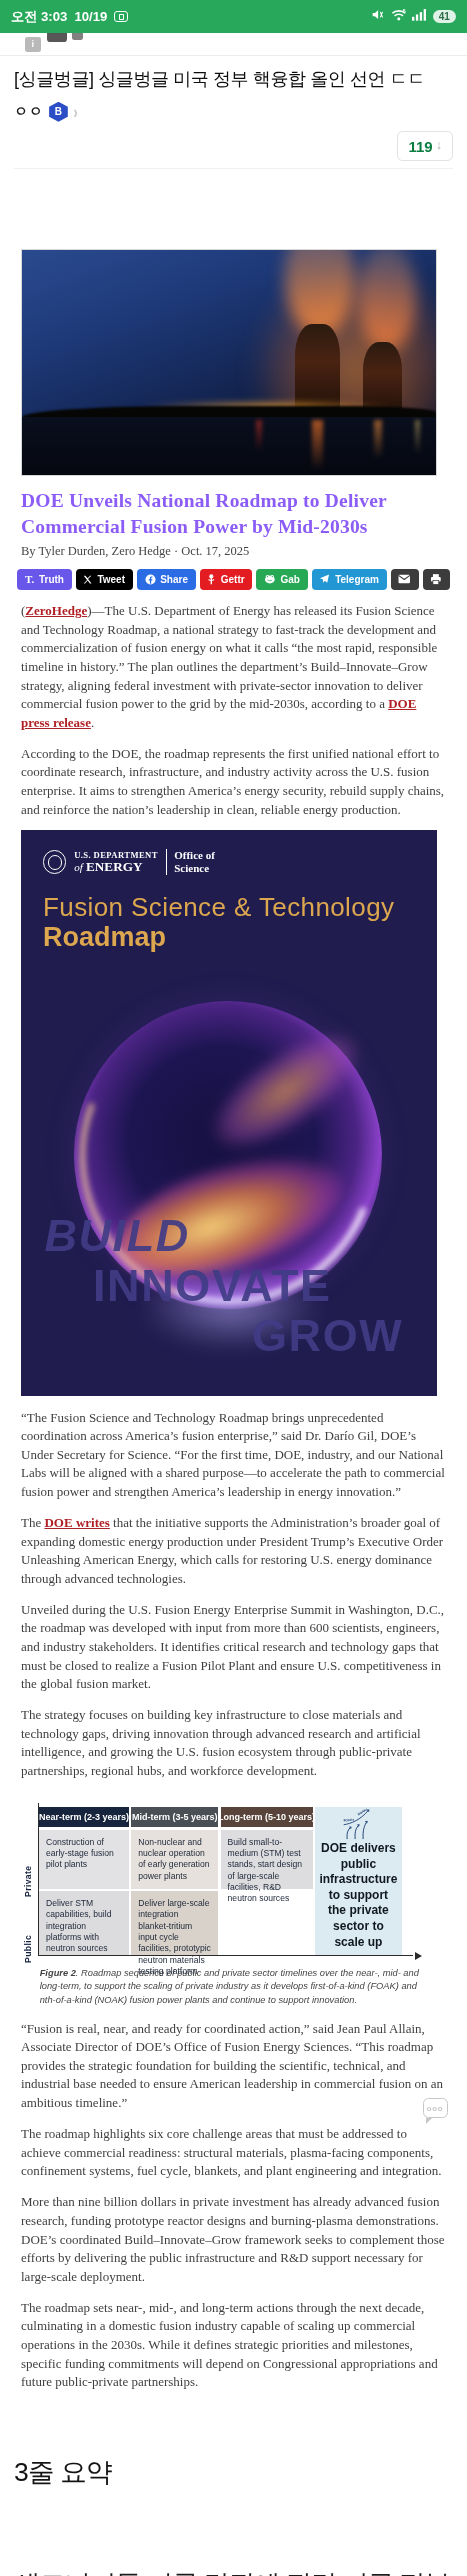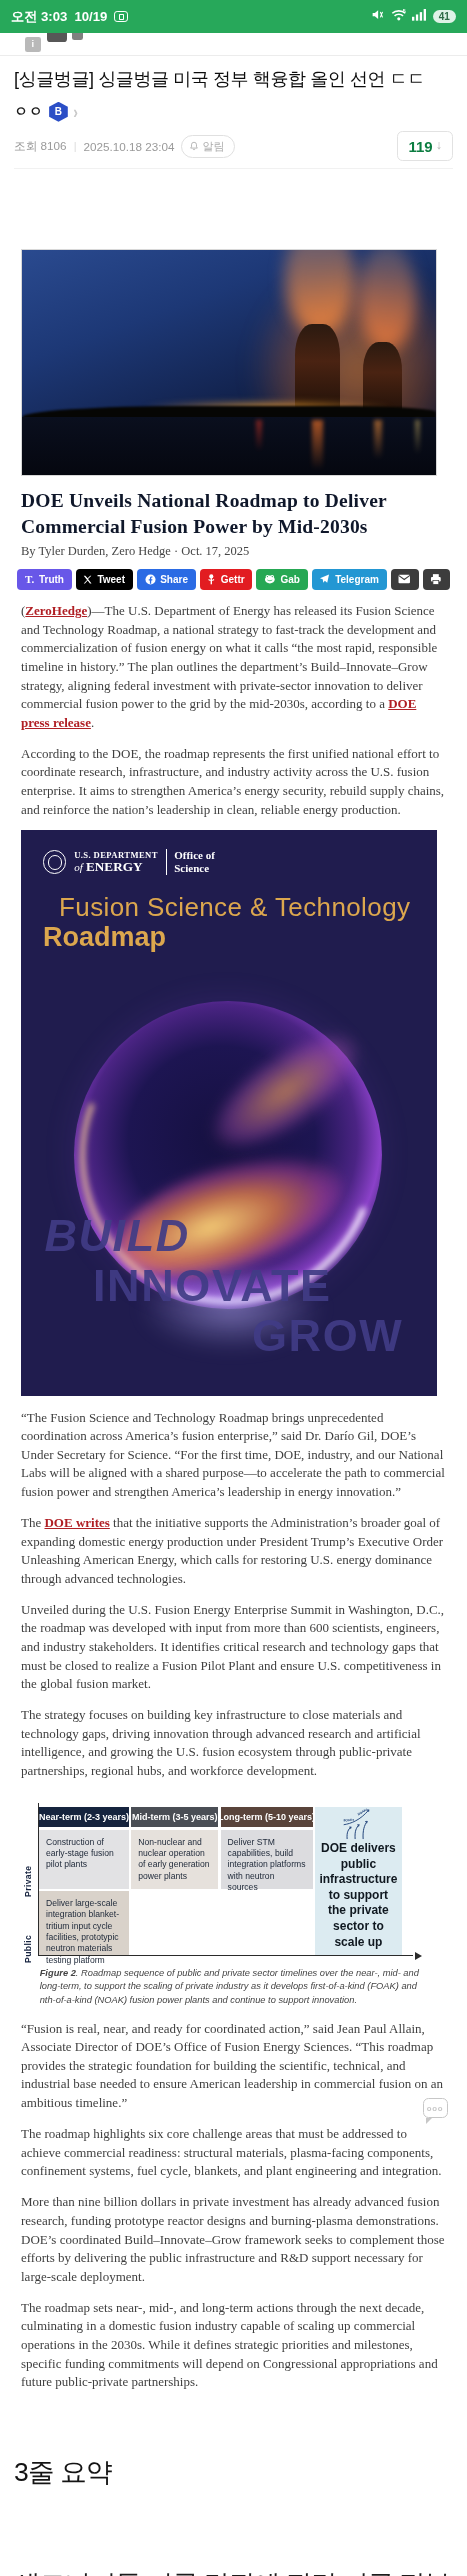--- a/index.html
+++ b/index.html
@@ -61,21 +61,21 @@
   .shoreglow{ position:absolute; left:117px; top:150px; width:257px; height:14px;
     background:radial-gradient(ellipse,rgba(255,170,50,.8),transparent 70%); filter:blur(3.1px);}
   .water{ position:absolute; left:0; top:167px; width:100%; height:60px;
     background:linear-gradient(180deg,#0a0f1e 0%,#05070f 100%);}
   .refl{ position:absolute; filter:blur(2.3px); opacity:.8;}
   .r1{ left:290px; top:170px; width:11px; height:50px; background:linear-gradient(180deg,rgba(255,120,40,.8),transparent);}
   .r2{ left:352px; top:170px; width:7.8px; height:39px; background:linear-gradient(180deg,rgba(255,150,60,.7),transparent);}
   .r3{ left:234px; top:170px; width:6.2px; height:31px; background:linear-gradient(180deg,rgba(255,60,40,.6),transparent);}
   .r4{ left:393px; top:170px; width:4.7px; height:34px; background:linear-gradient(180deg,rgba(255,220,120,.55),transparent);}
   .headline{ margin-top:12.5px; font-family:"Liberation Serif", serif; font-weight:bold;
-    font-size:19.5px; line-height:1.3; color:#0f172a; letter-spacing:0.2px;}
+    font-size:19.5px; line-height:1.3; color:#8b5cf6; letter-spacing:0.2px;}
   .byline{ margin-top:4.7px; font-family:"Liberation Serif", serif; font-size:12.5px; color:#474747; }
   .share-row{ margin-top:10px; display:flex; justify-content:center; gap:3.9px; }
   .share-btn{ height:21px; border:none; border-radius:3.9px; color:#fff; display:flex; align-items:center;
     gap:4.7px; padding:0 7.8px; font-size:10px; font-weight:bold; font-family:"Liberation Sans",sans-serif; cursor:pointer;}
   .share-btn svg{ display:block; }
   .tlogo{ font-family:"Liberation Serif",serif; font-size:11px; font-weight:bold; }
   .body-p{ margin-top:12.5px; font-family:"Liberation Serif", serif; font-size:13px; line-height:1.43;
     color:#3f3f3f; }
   .lnk{ color:#b01f24; font-weight:bold; text-decoration:underline; cursor:pointer; }
   
@@ -83,21 +83,21 @@
   .doe-row{ position:absolute; left:22px; top:18.7px; display:flex; align-items:center; gap:7.8px; color:#fff;}
   .doe-seal{ width:23.4px; height:23.4px; border:1.6px solid #fff; border-radius:50%; position:relative;}
   .doe-seal::after{ content:""; position:absolute; left:3.9px; top:3.9px; width:12.5px; height:12.5px;
     border:1.2px solid #fff; border-radius:50%;}
   .doe-txt{ font-family:"Liberation Serif",serif; line-height:1.05;}
   .doe-l1{ font-size:8.6px; font-weight:bold; letter-spacing:0.4px;}
   .doe-l2{ font-size:13.2px; font-weight:bold;}
   .doe-l2 i{ font-size:11px; font-weight:normal; }
   .doe-div{ width:0.8px; height:26.5px; background:#fff; }
   .office{ font-family:"Liberation Serif",serif; font-size:11px; font-weight:bold; line-height:1.15;}
-  .poster-title{ position:absolute; left:22px; top:62px; color:#dca74e; font-size:26px; font-weight:300; letter-spacing:0.4px;margin-left:16px;}
+  .poster-title{ position:absolute; left:22px; top:62px; color:#dca74e; font-size:26px; font-weight:300; letter-spacing:0.4px;}
   .poster-title2{ position:absolute; left:22px; top:92px; color:#dca74e; font-size:27px; font-weight:bold;}
   .glowball{ position:absolute; left:31px; top:148px; width:350px; height:350px; border-radius:50%;
     background:radial-gradient(circle,rgba(140,80,230,.4) 0%,rgba(120,60,200,.18) 50%,transparent 70%); filter:blur(7.8px);}
   .sphere{ position:absolute; left:53px; top:171px; width:308px; height:308px; border-radius:50%;
     background:radial-gradient(circle at 48% 45%, #151040 0%, #1d1552 40%, #4b2484 58%, #8b41c9 68%, rgba(150,80,220,.25) 75%, transparent 80%);}
   .swirl{ position:absolute; left:93px; top:335px; width:234px; height:101px; border-radius:50%;
     transform:rotate(-18deg);
     background:radial-gradient(ellipse at 40% 55%, rgba(255,215,120,.95) 0%, rgba(255,140,70,.7) 35%, rgba(230,80,180,.4) 60%, transparent 75%);
     filter:blur(5.5px);}
   .swirl2{ position:absolute; left:179px; top:226px; width:171px; height:70px; border-radius:50%;
@@ -192,32 +192,20 @@
 </div>
 
 <div class="post-head">
   <div class="post-title">[싱글벙글] 싱글벙글 미국 정부 핵융합 올인 선언 ㄷㄷ</div>
   <div class="author-row">
     <span class="author-name">ㅇㅇ</span>
     <span class="hexbadge">B</span>
     <span class="chev">›</span>
   </div>
   <div class="meta-row">
-    <div class="meta-left">
-      <span>조회 8106</span>
-      <span class="meta-sep">|</span>
-      <span>2025.10.18 23:04</span>
-      <span class="alarm-pill">
-        <svg width="10" height="10" viewBox="0 0 24 24">
-            <path d="M12 3a6 6 0 0 0-6 6v5l-2 3h16l-2-3V9a6 6 0 0 0-6-6z" fill="none" stroke="#ababab" stroke-width="2"></path>
-            <path d="M10 19a2 2 0 0 0 4 0" fill="none" stroke="#ababab" stroke-width="2"></path>
-          </svg>
-        <span>알림</span>
-      </span>
-    </div>
     <div class="vote-box">
       <span class="vote-num">119</span>
       <span class="vote-arrow">↓</span>
     </div>
   </div>
   <div class="head-divider"></div>
 </div>
 
 <div class="article">
 
@@ -348,20 +336,21 @@
           <path d="M58 62 l-7 .5 M58 62 l-2 6.5" stroke="#1d3f77" stroke-width="3" fill="none"></path>
           <path d="M72 112 C70 82 76 64 86 50" stroke="#1d3f77" stroke-width="3.4" fill="none"></path>
           <path d="M86 50 l-7 1 M86 50 l-1.5 7" stroke="#1d3f77" stroke-width="3" fill="none"></path>
           <text x="4" y="52" font-size="11" font-weight="bold" fill="#1d3f77" transform="rotate(-8 4 52)">FOAKs</text>
           <text x="56" y="30" font-size="11" font-weight="bold" fill="#1d3f77" transform="rotate(-32 56 30)">NOAKs</text>
         </svg>
         <div class="fpanel-text">DOE delivers public infrastructure to support the private sector to scale up</div>
       </div>
       <div class="fcell c-p2">Construction of early-stage fusion pilot plants</div>
       <div class="fcell c-p3">Non-nuclear and nuclear operation of early generation power plants</div>
+      <div class="fcell c-b1">Build small-to-medium (STM) test stands, start design of large-scale facilities, R&amp;D neutron sources</div>
       <div class="fcell c-b2">Deliver STM capabilities, build integration platforms with neutron sources</div>
       <div class="fcell c-b3">Deliver large-scale integration blanket-tritium input cycle facilities, prototypic neutron materials testing platform</div>
     </div>
   </div>
   <div class="fig2-caption"><span class="bseg">Figure 2</span><span>. Roadmap sequence of public and private sector timelines over the near-, mid- and long-term, to support the scaling of private industry as it develops first-of-a-kind (FOAK) and nth-of-a-kind (NOAK) fusion power plants and continue to support innovation.</span></div>
 
   <p class="body-p"><span>“Fusion is real, near, and ready for coordinated action,” said Jean Paul Allain, Associate Director of DOE’s Office of Fusion Energy Sciences. “This roadmap provides the strategic foundation for building the scientific, technical, and industrial base needed to ensure American leadership in commercial fusion on an ambitious timeline.”</span></p>
   <p class="body-p"><span>The roadmap highlights six core challenge areas that must be addressed to achieve commercial readiness: structural materials, plasma-facing components, confinement systems, fuel cycle, blankets, and plant engineering and integration.</span></p>
   <p class="body-p"><span>More than nine billion dollars in private investment has already advanced fusion research, funding prototype reactor designs and burning-plasma demonstrations. DOE’s coordinated Build–Innovate–Grow framework seeks to complement those efforts by delivering the public infrastructure and R&amp;D support necessary for large-scale deployment.</span></p>
   <p class="body-p"><span>The roadmap sets near-, mid-, and long-term actions through the next decade, culminating in a domestic fusion industry capable of scaling up commercial operations in the 2030s. While it defines strategic priorities and milestones, specific funding commitments will depend on Congressional appropriations and future public-private partnerships.</span></p>

